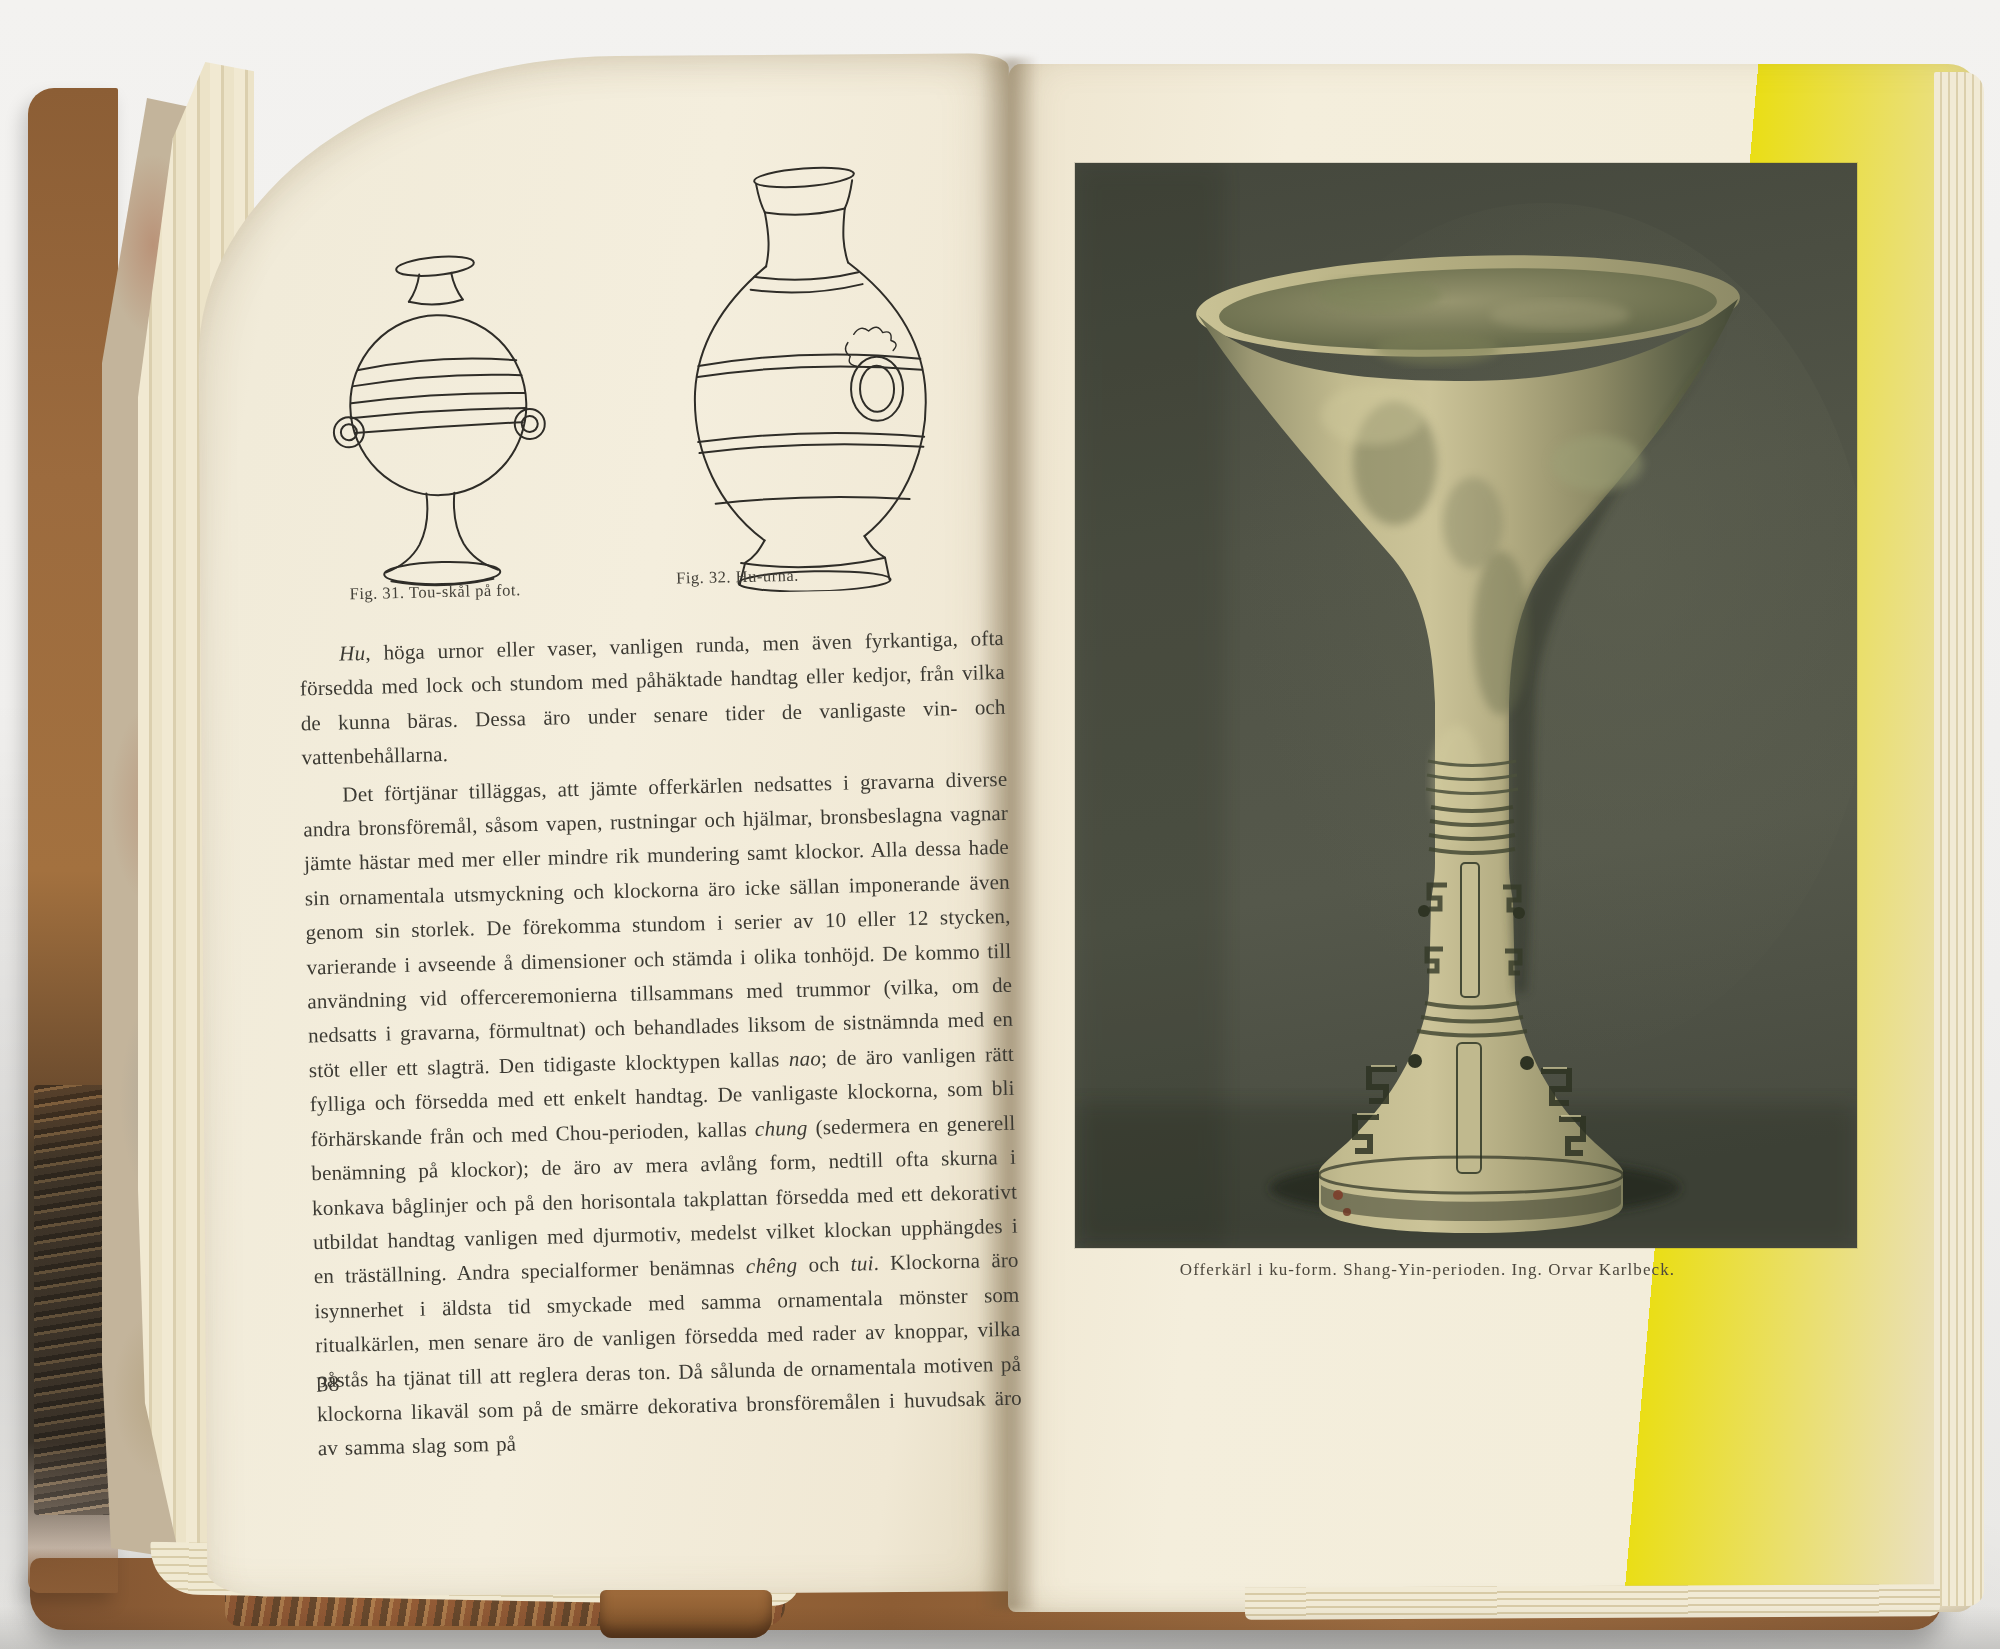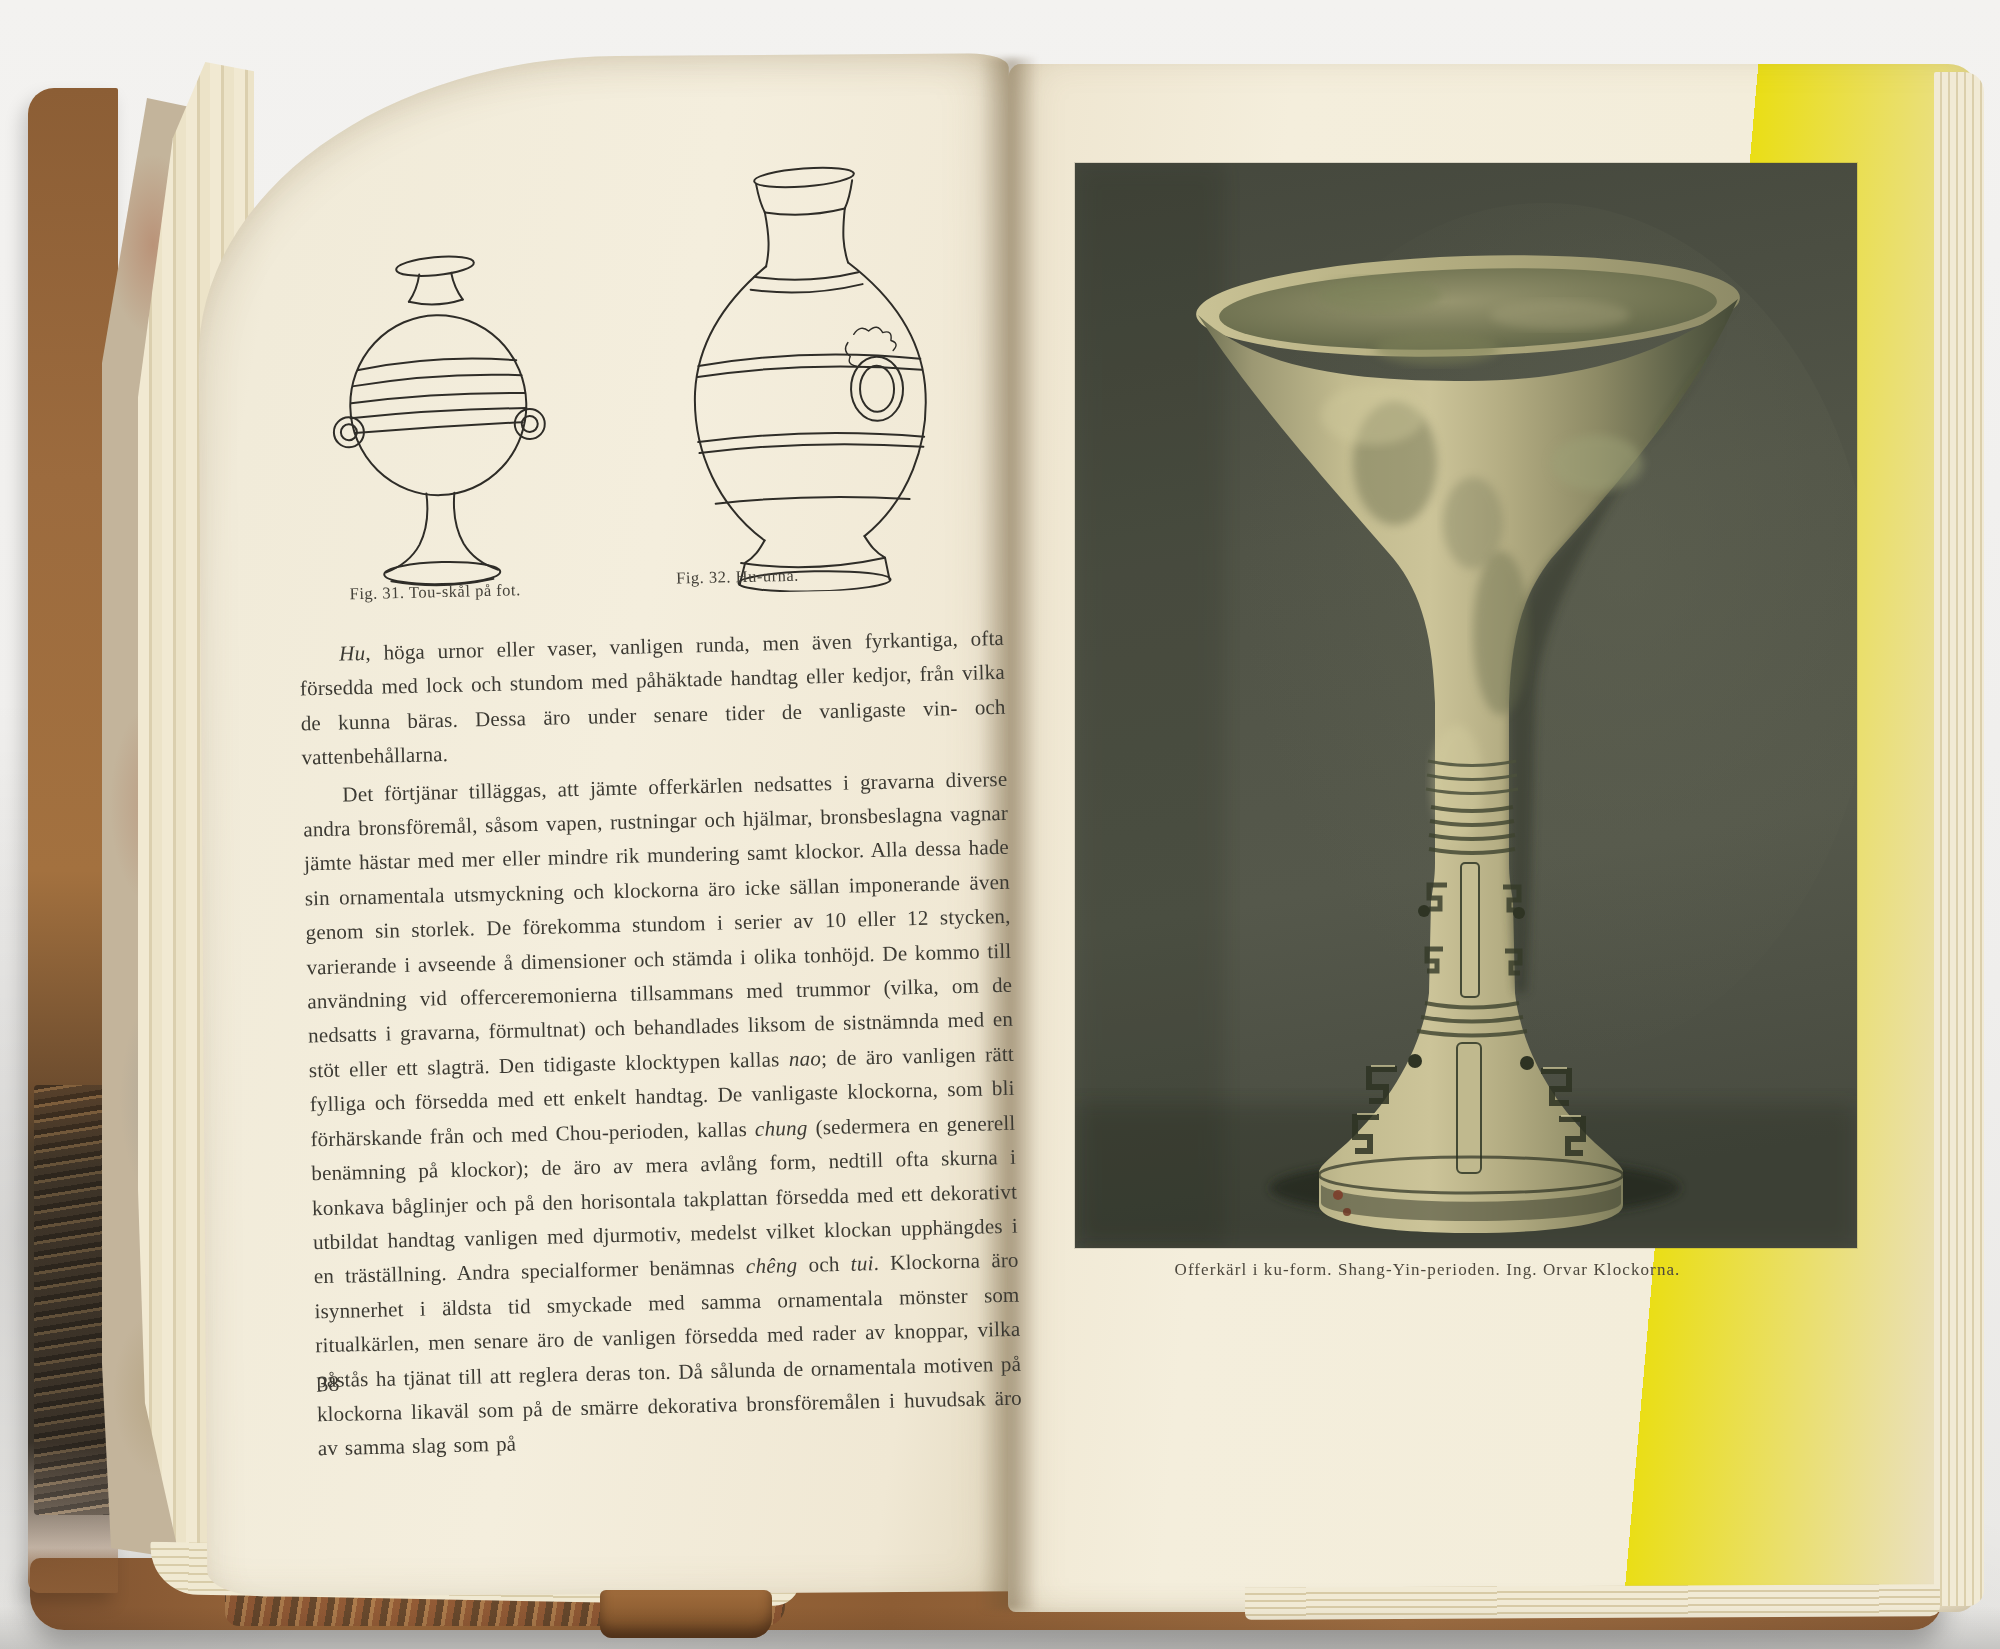--- a/index.html
+++ b/index.html
@@ -282,16 +282,16 @@
       <circle cx="340" cy="898" r="7" fill="#2e3323"></circle>
       <circle cx="452" cy="900" r="7" fill="#2e3323"></circle>
 
       <ellipse cx="396" cy="1012" rx="152" ry="18" fill="none" stroke="#2c3022" stroke-width="3" opacity=".7"></ellipse>
       <path d="M 246 1022 A 152 20 0 0 0 546 1022 L 546 1040 A 150 18 0 0 1 246 1040 Z" fill="#3a3e2e" opacity=".55"></path>
       <circle cx="263" cy="1032" r="5" fill="#7c3b28" opacity=".85"></circle>
       <circle cx="272" cy="1049" r="4" fill="#6d3322" opacity=".8"></circle>
     </g>
   </svg>
 
-  <div class="abs plate-caption">Offerkärl i ku-form. Shang-Yin-perioden. Ing. Orvar Klockorna.</div>
+  <div class="abs plate-caption">Offerkärl i ku-form. Shang-Yin-perioden. Ing. Orvar Karlbeck.</div>
 
   <div class="abs floor-shadow"></div>
 </div>
 
 </body></html>

